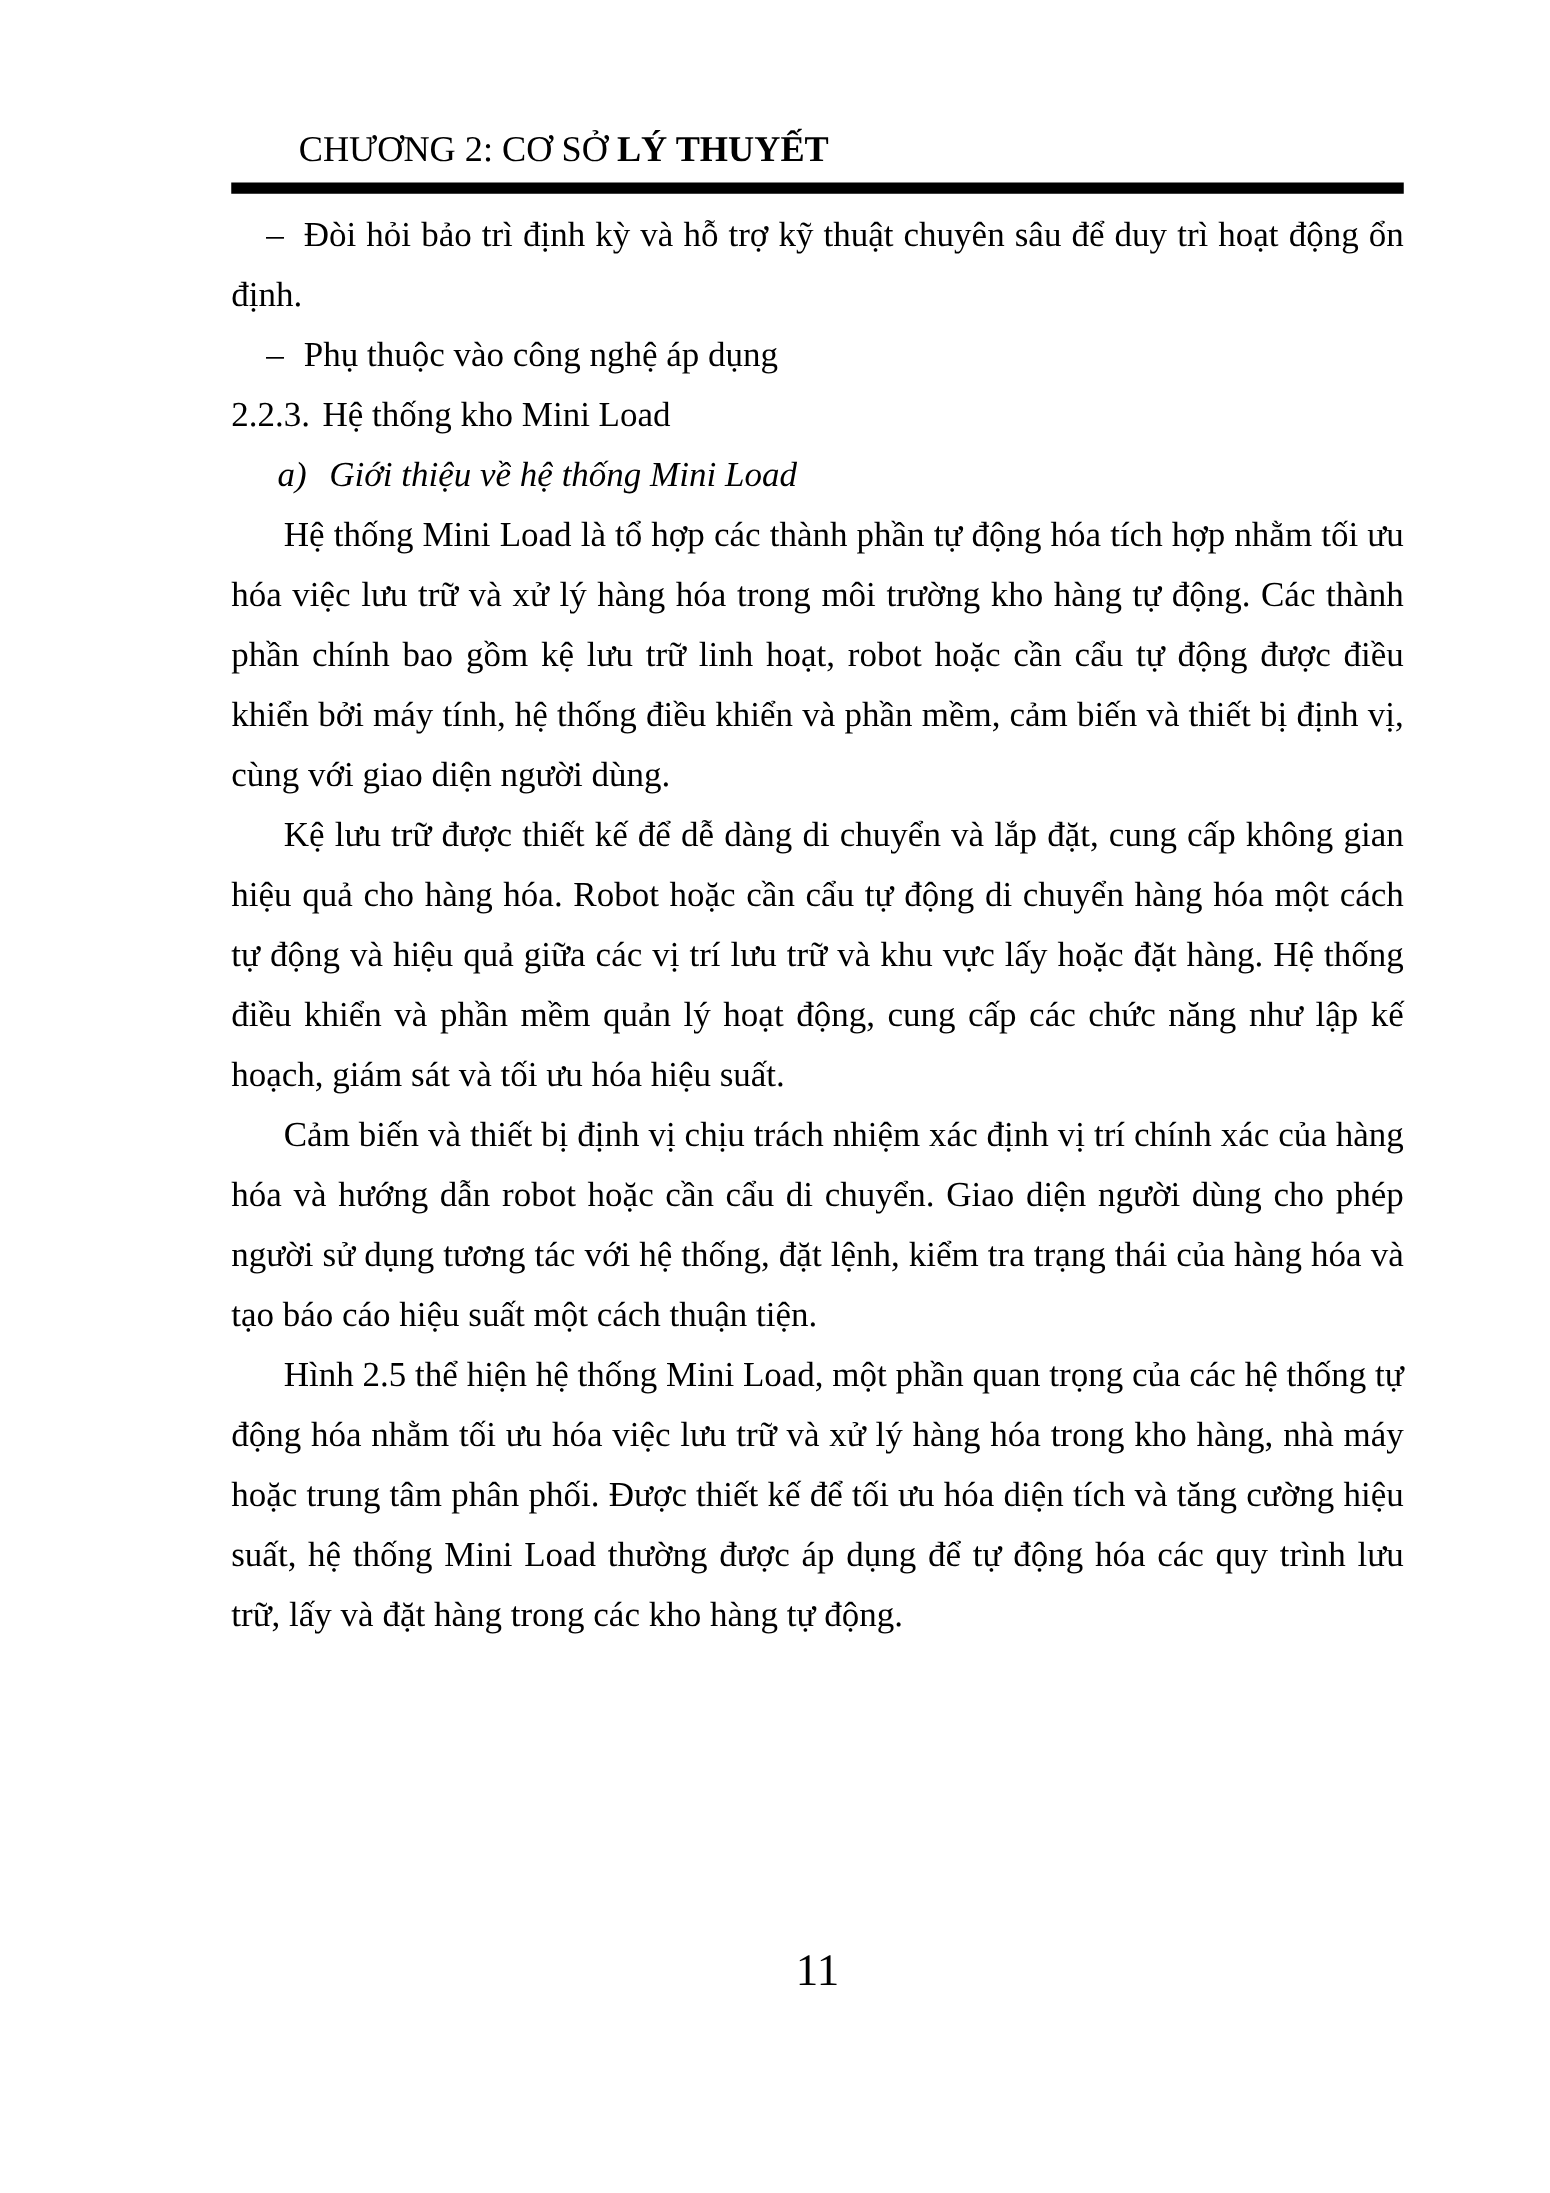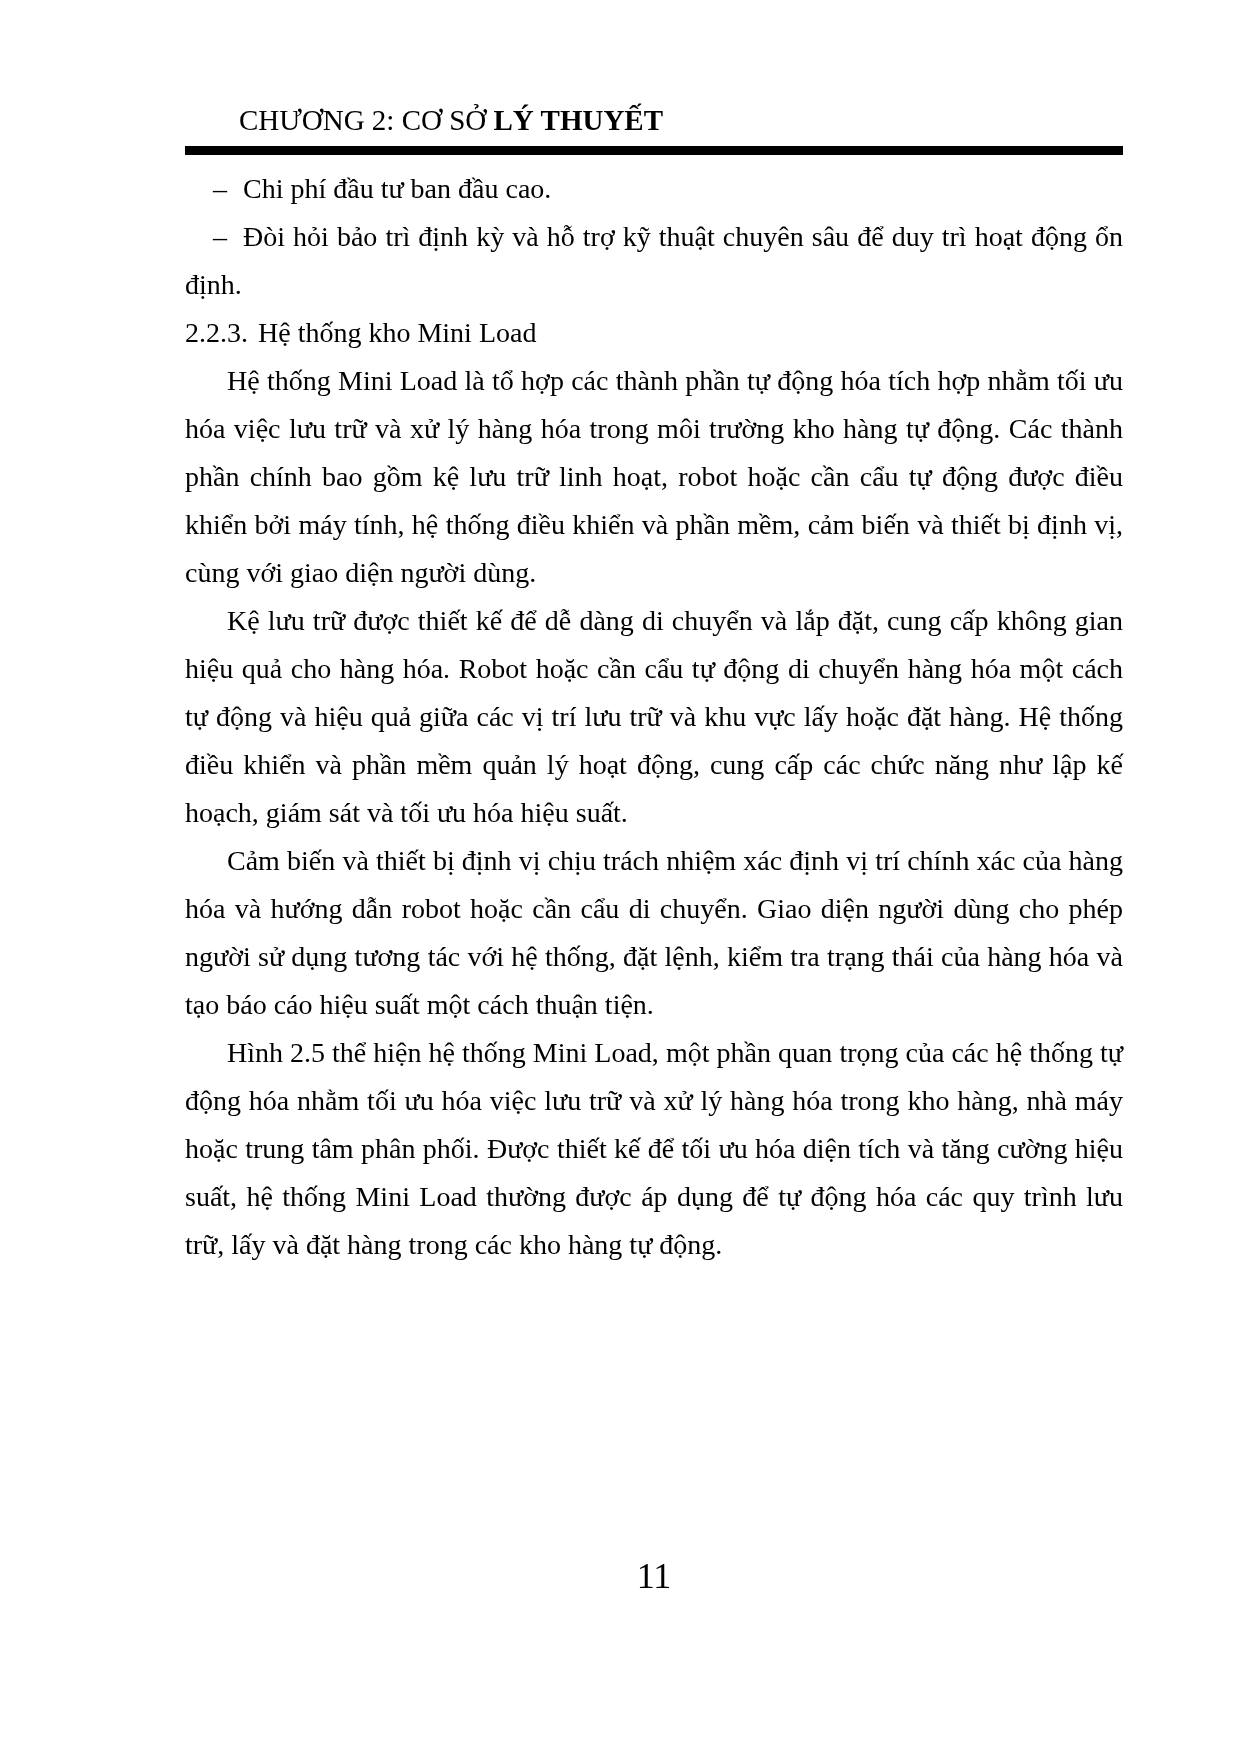--- a/index.html
+++ b/index.html
@@ -91,27 +91,28 @@
   <div class="content">
 
     <div class="running-head">
       <span>CHƯƠNG 2: CƠ SỞ </span><span class="bold-part">LÝ THUYẾT</span>
     </div>
     <div class="chapter-rule"></div>
 
     <div class="body-text">
 
 
-      <p class="dash-item"><span class="marker">–</span><span>Chi phí đầu tư ban đầu cao.</span></p>
 
       <p class="dash-item"><span class="marker">–</span><span>Đòi hỏi bảo trì định kỳ và hỗ trợ kỹ thuật chuyên sâu để duy trì hoạt động ổn định.</span></p>
 
+      <p class="dash-item"><span class="marker">–</span><span>Phụ thuộc vào công nghệ áp dụng</span></p>
 
       <p class="section-heading"><span class="heading-number">2.2.3.</span><span>Hệ thống kho Mini Load</span></p>
 
+      <p class="subsection-heading"><span class="sub-label">a)</span><span>Giới thiệu về hệ thống Mini Load</span></p>
 
       <p class="para first-indent">Hệ thống Mini Load là tổ hợp các thành phần tự động hóa tích hợp nhằm tối ưu hóa việc lưu trữ và xử lý hàng hóa trong môi trường kho hàng tự động. Các thành phần chính bao gồm kệ lưu trữ linh hoạt, robot hoặc cần cẩu tự động được điều khiển bởi máy tính, hệ thống điều khiển và phần mềm, cảm biến và thiết bị định vị, cùng với giao diện người dùng.</p>
 
       <p class="para first-indent">Kệ lưu trữ được thiết kế để dễ dàng di chuyển và lắp đặt, cung cấp không gian hiệu quả cho hàng hóa. Robot hoặc cần cẩu tự động di chuyển hàng hóa một cách tự động và hiệu quả giữa các vị trí lưu trữ và khu vực lấy hoặc đặt hàng. Hệ thống điều khiển và phần mềm quản lý hoạt động, cung cấp các chức năng như lập kế hoạch, giám sát và tối ưu hóa hiệu suất.</p>
 
       <p class="para first-indent">Cảm biến và thiết bị định vị chịu trách nhiệm xác định vị trí chính xác của hàng hóa và hướng dẫn robot hoặc cần cẩu di chuyển. Giao diện người dùng cho phép người sử dụng tương tác với hệ thống, đặt lệnh, kiểm tra trạng thái của hàng hóa và tạo báo cáo hiệu suất một cách thuận tiện.</p>
 
       <p class="para first-indent">Hình 2.5 thể hiện hệ thống Mini Load, một phần quan trọng của các hệ thống tự động hóa nhằm tối ưu hóa việc lưu trữ và xử lý hàng hóa trong kho hàng, nhà máy hoặc trung tâm phân phối. Được thiết kế để tối ưu hóa diện tích và tăng cường hiệu suất, hệ thống Mini Load thường được áp dụng để tự động hóa các quy trình lưu trữ, lấy và đặt hàng trong các kho hàng tự động.</p>
 
 

